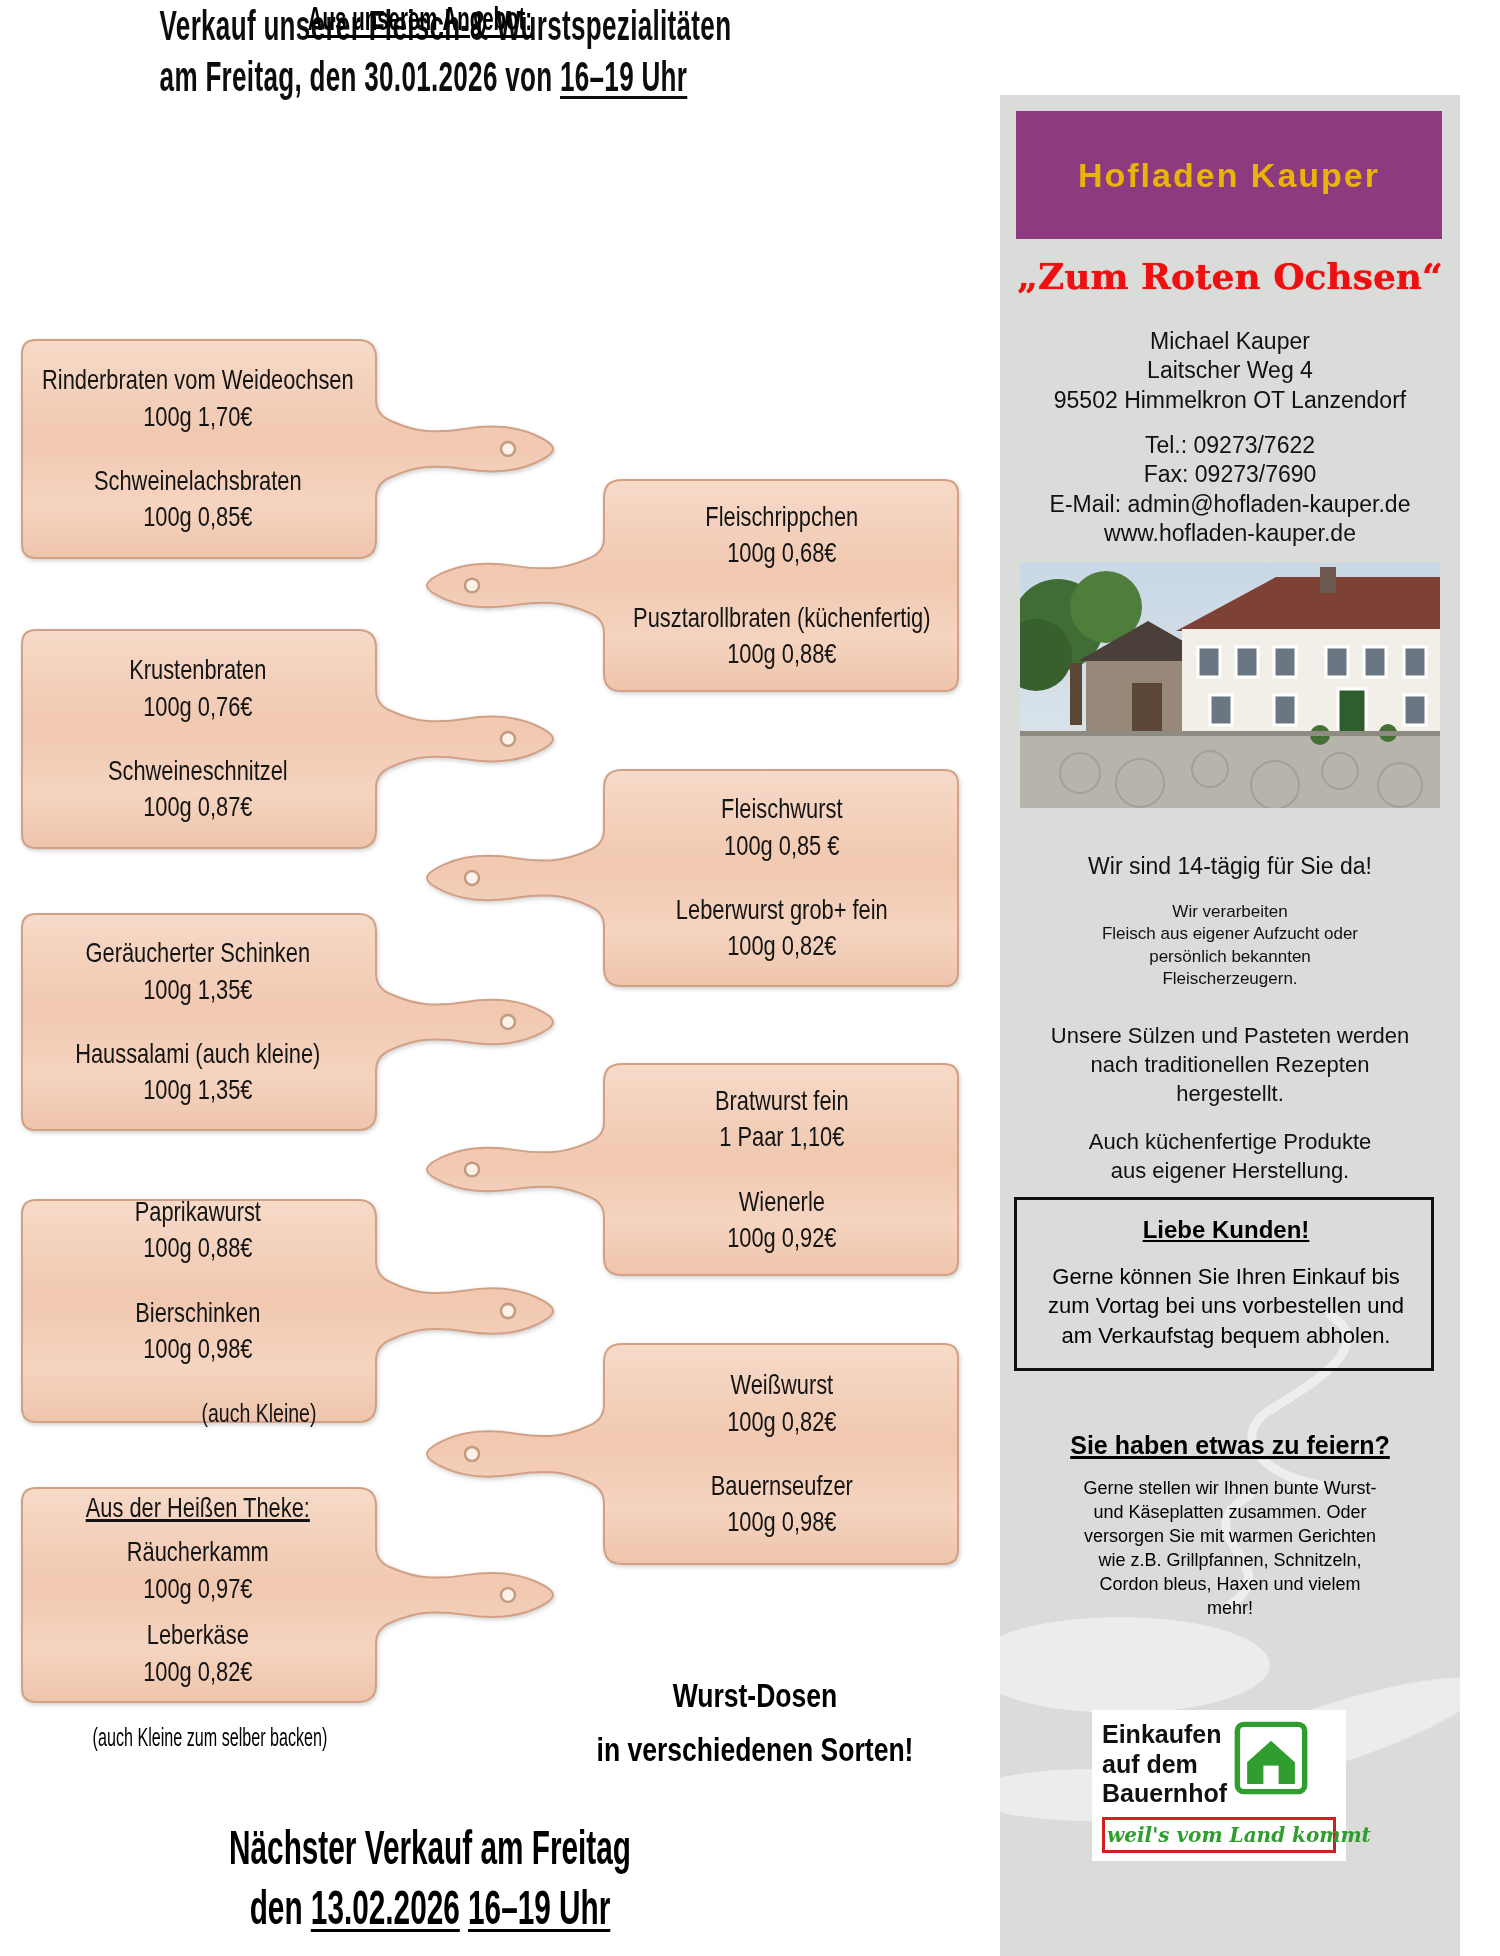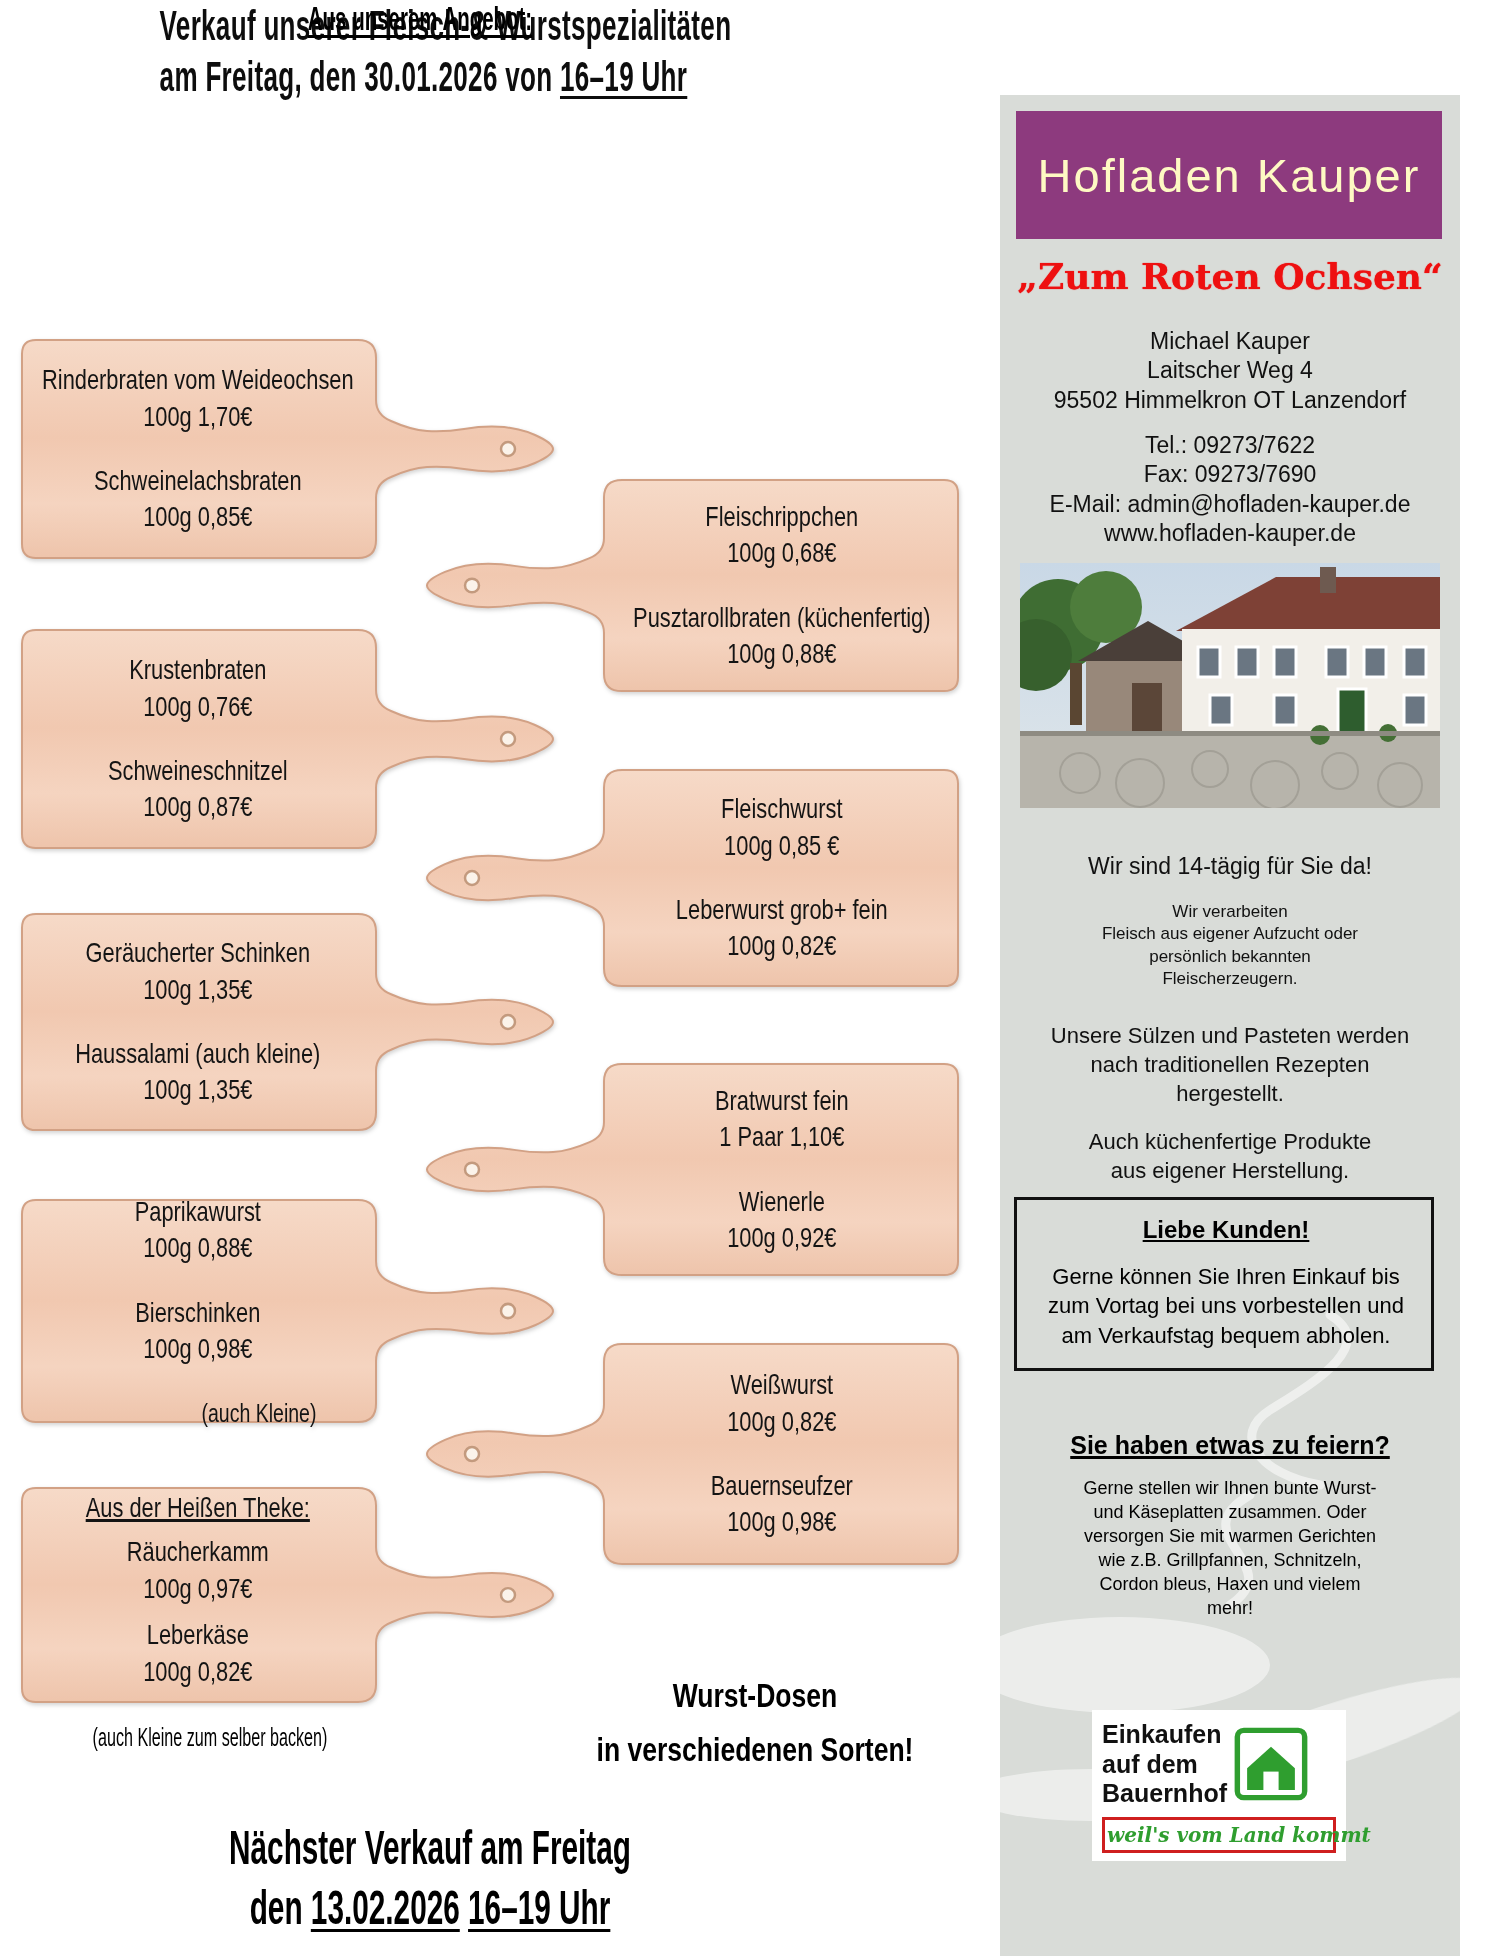--- a/index.html
+++ b/index.html
@@ -37,42 +37,42 @@
                 font-size:31px; font-weight:bold; white-space:nowrap; }
   .wurstdosen { position:absolute; left:520px; top:1668px; width:470px; text-align:center;
                 font-size:34px; font-weight:bold; line-height:1.6; }
   .footerblock { position:absolute; left:0; top:1818px; width:860px; text-align:center; }
   .footerblock .f1, .footerblock .f2 { font-size:48px; font-weight:bold; line-height:1.25; white-space:nowrap; }
 
   
   .sidebar { position:absolute; left:1000px; top:95px; width:460px; height:1861px; background:#d9dcd8; }
   .banner { position:absolute; left:16px; top:16px; width:426px; height:128px; background:#8d3a7e;
             display:flex; align-items:center; justify-content:center; }
-  .banner span { font-size:47px; color:#fef9c3; letter-spacing:2px; font-weight:normal; white-space:nowrap; }
+  .banner span { font-size:34px; color:#eab308; letter-spacing:2px; font-weight:bold; white-space:nowrap; }
   .tagline { position:absolute; left:0; top:160px; width:100%; text-align:center;
              font-family:"DejaVu Serif", serif; font-weight:bold; font-size:36px; color:#ee1010;
              text-shadow:0 0 1px #ee1010; white-space:nowrap; }
   .pre { white-space:pre-line; }
   .contact1 { position:absolute; left:0; top:232px; width:100%; text-align:center; font-size:23px; line-height:1.28; color:#111; }
   .contact2 { position:absolute; left:0; top:336px; width:100%; text-align:center; font-size:23px; line-height:1.28; color:#111; }
   .photo { position:absolute; left:20px; top:468px; width:420px; height:245px; }
   .intro { position:absolute; left:0; top:758px; width:100%; text-align:center; font-size:23px; color:#111; }
   .para1 { position:absolute; left:0; top:806px; width:100%; text-align:center; font-size:17px; line-height:1.32; color:#111; }
   .para2 { position:absolute; left:0; top:926px; width:100%; text-align:center; font-size:22px; line-height:1.32; color:#111; }
   .para3 { position:absolute; left:0; top:1032px; width:100%; text-align:center; font-size:22px; line-height:1.32; color:#111; }
   .kundenbox { position:absolute; left:14px; top:1102px; width:420px; border:3px solid #111;
                padding:16px 2px 18px 6px; text-align:center; }
   .kundenbox .kt { font-size:24px; font-weight:bold; text-decoration:underline; margin-bottom:18px; }
   .kundenbox .kb { font-size:22px; line-height:1.34; }
   .feiern-t { position:absolute; left:0; top:1336px; width:100%; text-align:center;
               font-size:25px; font-weight:bold; text-decoration:underline; text-decoration-thickness:2.5px; }
   .feiern-b { position:absolute; left:0; top:1382px; width:100%; text-align:center; font-size:18px; line-height:1.33; }
   .watermark { position:absolute; left:0; top:1140px; width:100%; height:720px; pointer-events:none; }
   .farmbox { position:absolute; left:92px; top:1615px; width:254px; background:#fff; padding:10px 10px 8px 10px; }
-  .farmrow { display:flex; align-items:center; gap:6px; }
+  .farmrow { display:flex; gap:6px; }
   .farmtext { font-size:25px; font-weight:bold; line-height:1.18; color:#111; }
   .farmslogan { margin-top:8px; border:3px solid #cf1f1f; background:#fff; text-align:center;
                 font-family:"DejaVu Serif", serif; font-style:italic; font-weight:bold;
                 color:#2f9e2f; font-size:20px; padding:3px 2px; white-space:nowrap; }
   .hiddendefs { position:absolute; width:0; height:0; }
 </style>
 </head>
 <body>
 
 <div class="page" id="page">

